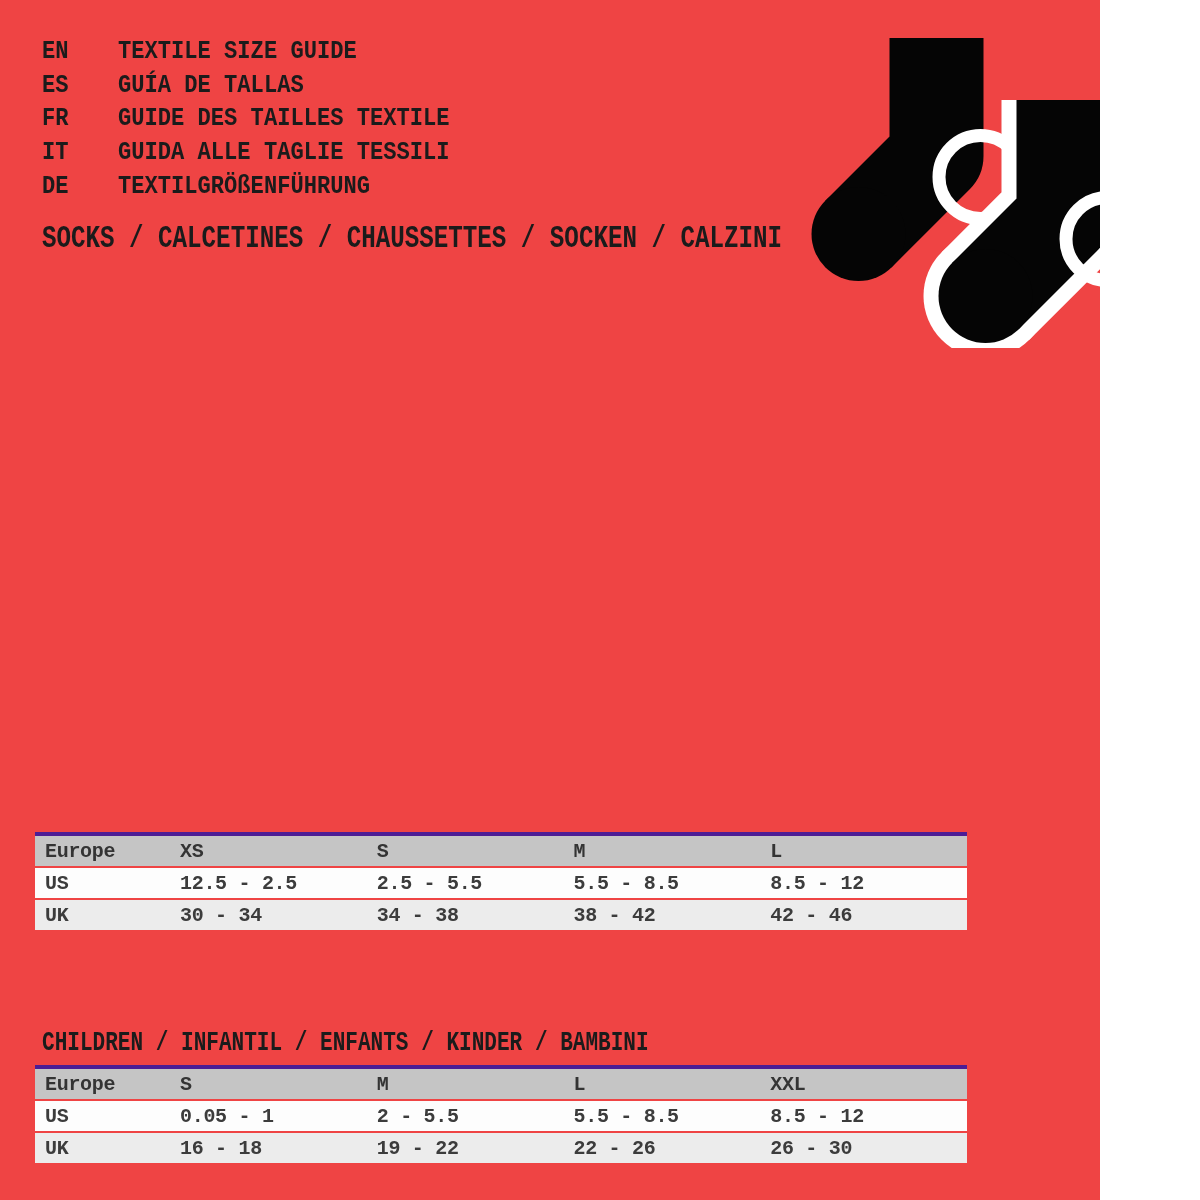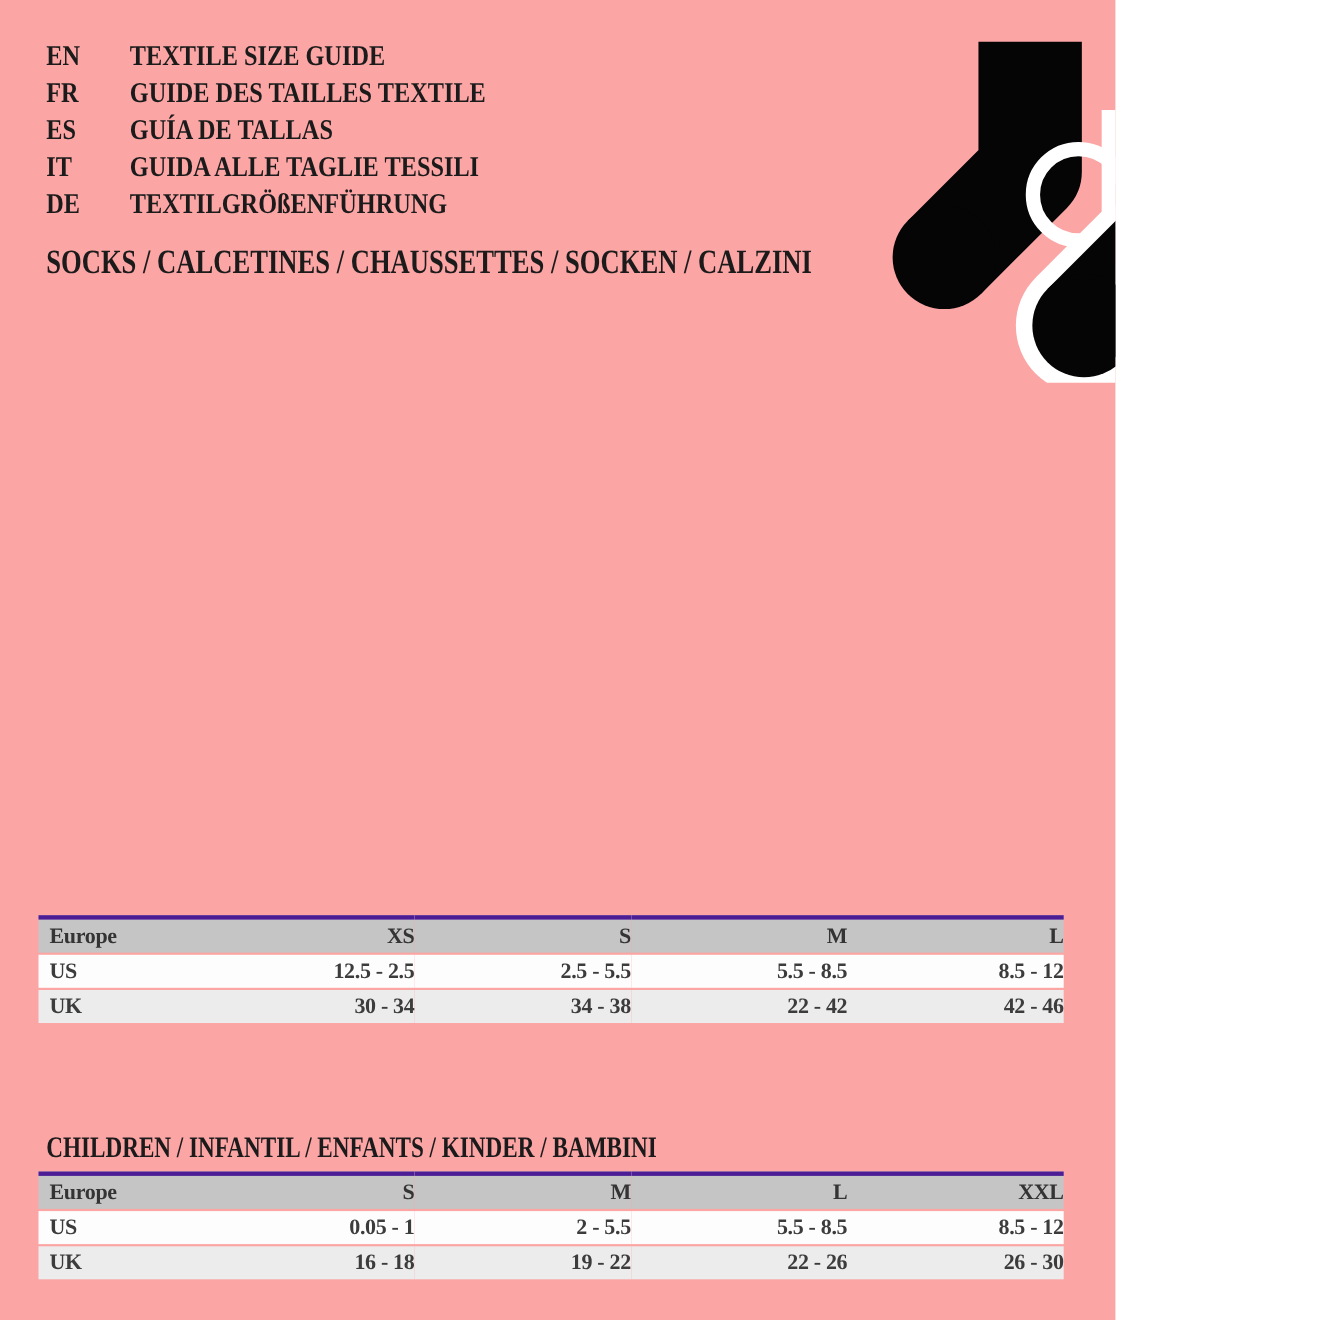--- a/index.html
+++ b/index.html
@@ -1,18 +1,18 @@
 <!DOCTYPE html>
 <html style="--text: #1b1b1b; --table-text: #3c3c3c; --header-row-bg: #c5c5c5; --alt-row-bg: #ececec; --icon: #050505;"><head>
 <meta charset="utf-8">
 <style>
   html,body { margin:0; padding:0; background:#fff; }
   .page {
-    position:relative; width:1014px; height:1200px; background:#fca5a5;
-    font-family:Liberation Serif, serif; font-weight:700; overflow:hidden;
+    position:relative; width:1100px; height:1200px; background:#ef4444;
+    font-family:Liberation Mono, monospace; font-weight:700; overflow:hidden;
   }
   .cond { display:inline-block; transform:scaleX(0.78); transform-origin:0 50%; white-space:nowrap; }
   .cond85 { display:inline-block; transform:scaleX(0.85); transform-origin:0 50%; white-space:nowrap; }
 
   
   .lang-block { position:absolute; left:42px; top:34px; }
   .lang-row { display:flex; height:33.7px; align-items:center; color:var(--text,#1b1b1b); font-size:26px; }
   .lang-code { flex:0 0 76px; width:76px; }
 
   
@@ -27,44 +27,44 @@
   .table-section.first { top:818px; }
   .table-section.second { top:1031px; }
   .table-title { margin:0 0 0 7px; height:24px; font-size:27px; line-height:24px;
     color:var(--text,#1b1b1b); display:flex; align-items:center; }
   .table-section.first .size-table { margin-top:12px; }
   .table-section.second .size-table { margin-top:8px; }
   table.size-table { width:932px; table-layout:fixed; border-collapse:separate; border-spacing:0 2px; }
   col.label-col { width:145px; }
   .size-table th, .size-table td {
     height:30px; padding:0; font-size:20px; font-weight:700; letter-spacing:-0.3px;
-    text-align:right; vertical-align:middle; color:var(--table-text,#3c3c3c);
+    text-align:left; vertical-align:middle; color:var(--table-text,#3c3c3c);
   }
   .size-table thead th { background:var(--header-row-bg,#c5c5c5); color:#343434; border-top:4px solid #4c1d95; }
   .size-table th.left, .size-table td.left { text-align:left; padding-left:10px; }
   .size-table tbody tr.row-plain td { background:#fdfdfd; }
   .size-table tbody tr.row-shaded td { background:var(--alt-row-bg,#ececec); }
 </style>
 </head>
 <body>
 
 <div class="page">
 
   <div class="lang-block">
     <div class="lang-row">
       <span class="lang-code"><span class="cond85">EN</span></span>
       <span class="cond85">TEXTILE SIZE GUIDE</span>
     </div>
     <div class="lang-row">
+      <span class="lang-code"><span class="cond85">ES</span></span>
+      <span class="cond85">GUÍA DE TALLAS</span>
+    </div>
+    <div class="lang-row">
       <span class="lang-code"><span class="cond85">FR</span></span>
       <span class="cond85">GUIDE DES TAILLES TEXTILE</span>
-    </div>
-    <div class="lang-row">
-      <span class="lang-code"><span class="cond85">ES</span></span>
-      <span class="cond85">GUÍA DE TALLAS</span>
     </div>
     <div class="lang-row">
       <span class="lang-code"><span class="cond85">IT</span></span>
       <span class="cond85">GUIDA ALLE TAGLIE TESSILI</span>
     </div>
     <div class="lang-row">
       <span class="lang-code"><span class="cond85">DE</span></span>
       <span class="cond85">TEXTILGRÖßENFÜHRUNG</span>
     </div>
   </div>
@@ -113,21 +113,21 @@
           <td class="left">US</td>
           <td>12.5 - 2.5</td>
           <td>2.5 - 5.5</td>
           <td>5.5 - 8.5</td>
           <td>8.5 - 12</td>
         </tr>
         <tr class="row-shaded">
           <td class="left">UK</td>
           <td>30 - 34</td>
           <td>34 - 38</td>
-          <td>22 - 42</td>
+          <td>38 - 42</td>
           <td>42 - 46</td>
         </tr>
       </tbody>
     </table>
   </section>
 
   <section class="table-section second">
     <h2 class="table-title">
       <span class="cond">CHILDREN / INFANTIL / ENFANTS / KINDER / BAMBINI</span>
     </h2>

